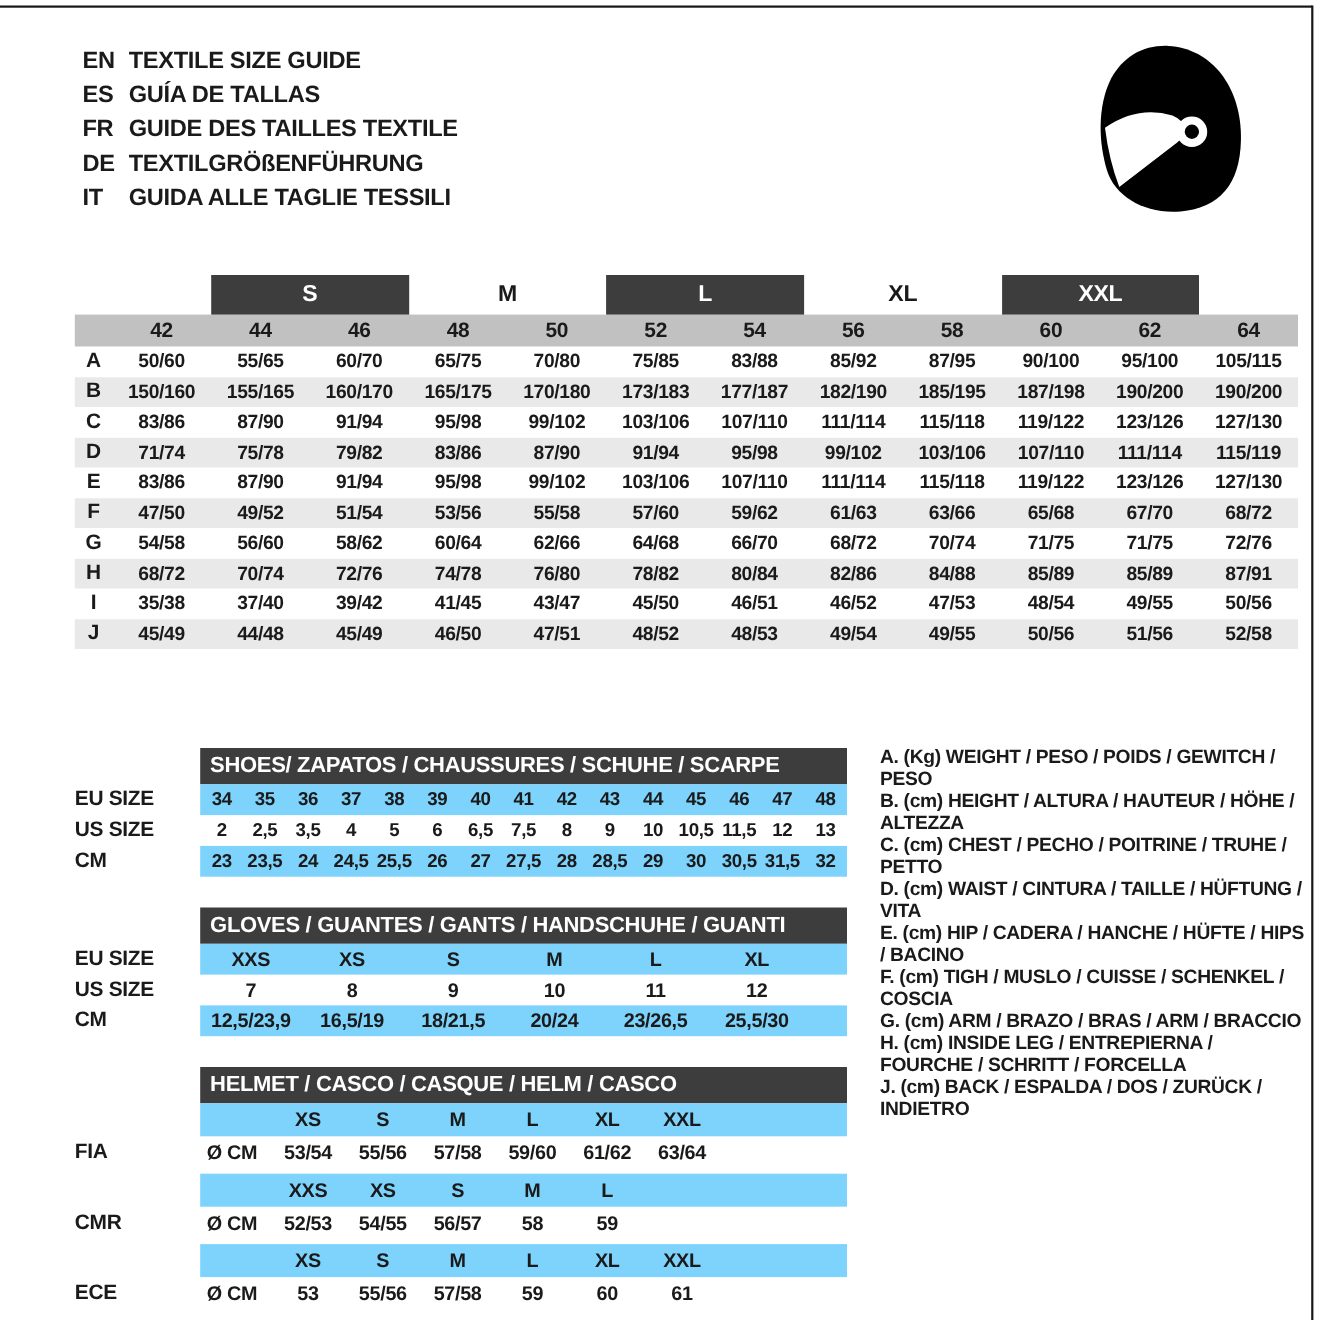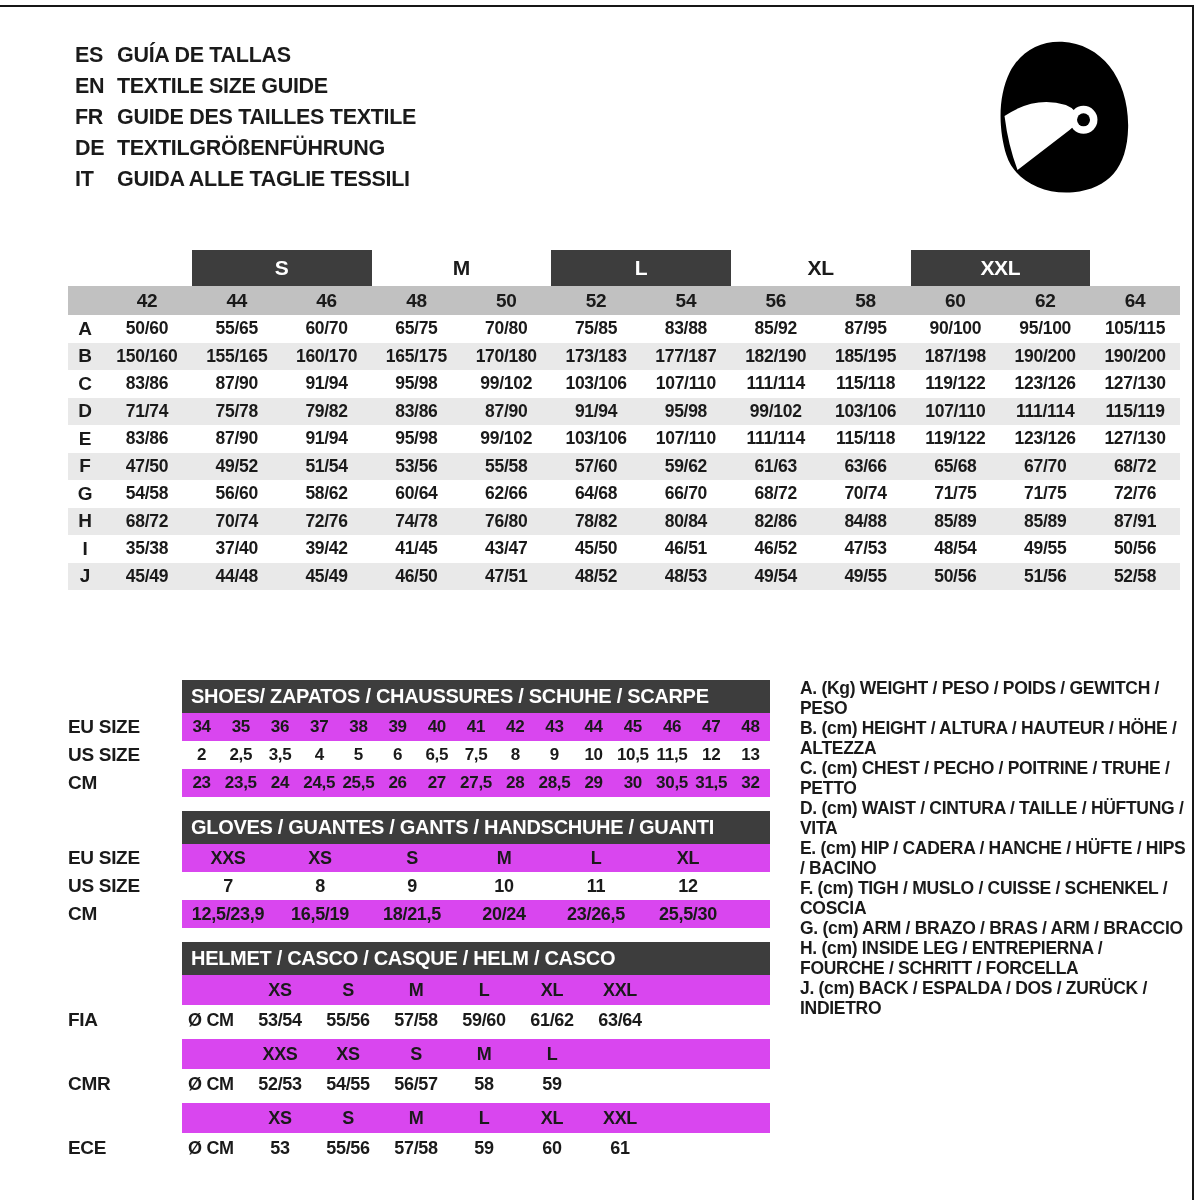--- a/index.html
+++ b/index.html
@@ -31,53 +31,53 @@
   .band-cell.boxed{background:#3d3d3d;color:#ffffff;}
   .num-row{display:flex;height:29px;background:#c1c1c1;align-items:center;}
   .num-cell{flex:1;text-align:center;font-weight:bold;font-size:19px;}
   .t-row{display:flex;height:27.5px;align-items:center;}
   .t-row.stripe{background:#e9e9e9;}
   .t-letter{width:34px;flex:0 0 34px;text-align:center;font-weight:bold;font-size:19px;}
   .t-cell{flex:1;text-align:center;font-weight:bold;font-size:17.5px;}
 
   
   .sections{position:absolute;top:680px;left:68px;width:702px;}
-  .section{margin-bottom:14px;}
+  .section{margin-bottom:28px;}
   .sec-header{margin-left:114px;height:33px;background:#3d3d3d;color:#ffffff;
     display:flex;align-items:center;padding-left:9px;font-weight:bold;font-size:20px;}
   .s-row{display:flex;height:28px;align-items:center;}
   .s-label{width:114px;flex:0 0 114px;font-weight:bold;font-size:19px;}
   .s-body{flex:1;display:flex;height:100%;align-items:center;}
-  .s-body.stripe{background:#d946ef;}
+  .s-body.stripe{background:#7dd3fc;}
   .s-cell{text-align:center;font-weight:bold;}
   .shoes-cell{flex:1;font-size:17px;}
   .gloves-cell{flex:0 0 92px;font-size:18px;}
   .h-block{margin-bottom:4px;}
   .h-block .s-row{height:30px;}
   .h-first{flex:0 0 58px;text-align:left;padding-left:6px;font-weight:bold;font-size:18px;}
   .h-cell{flex:0 0 68px;text-align:center;font-weight:bold;font-size:18px;}
 
   
   .legend{position:absolute;top:678px;left:800px;width:388px;}
   .legend-item{font-weight:bold;font-size:17.5px;line-height:20px;}
 </style>
 </head>
 <body>
 
 <div class="frame-top"></div>
 <div class="frame-right"></div>
 
 <div class="lang-list">
     <div class="lang-row">
+      <div class="lang-code">EN</div>
+      <div class="lang-label">TEXTILE SIZE GUIDE</div>
+    </div>
+    <div class="lang-row">
       <div class="lang-code">ES</div>
       <div class="lang-label">GUÍA DE TALLAS</div>
-    </div>
-    <div class="lang-row">
-      <div class="lang-code">EN</div>
-      <div class="lang-label">TEXTILE SIZE GUIDE</div>
     </div>
     <div class="lang-row">
       <div class="lang-code">FR</div>
       <div class="lang-label">GUIDE DES TAILLES TEXTILE</div>
     </div>
     <div class="lang-row">
       <div class="lang-code">DE</div>
       <div class="lang-label">TEXTILGRÖßENFÜHRUNG</div>
     </div>
     <div class="lang-row">

